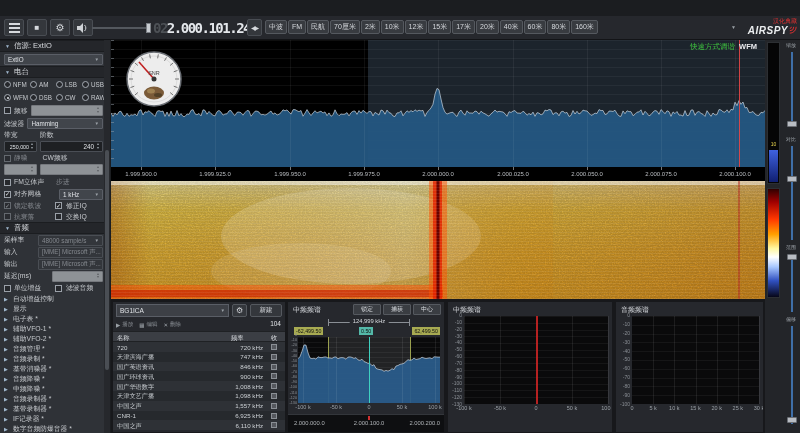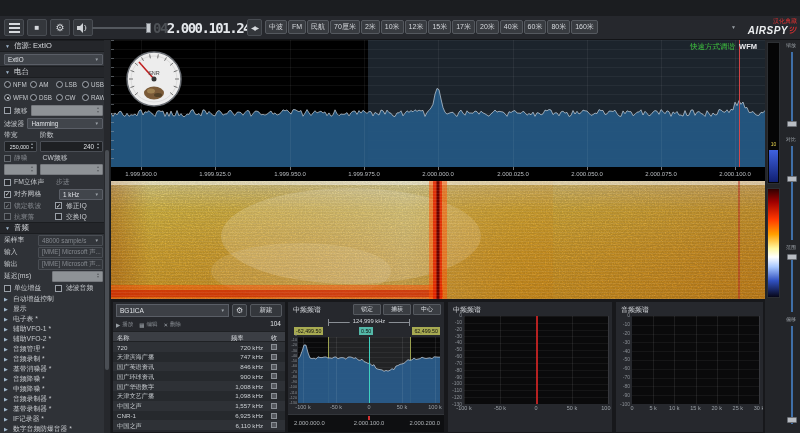--- a/index.html
+++ b/index.html
@@ -187,21 +187,21 @@
         <span style="font-size:10px;">⚙</span>
       </div>
     <div class="tbtn" style="left:73px;">
       <svg width="12" height="10" viewBox="0 0 12 10">
         <polygon points="0,3 3,3 6,0 6,10 3,7 0,7" fill="#d0d3d7"></polygon>
         <path d="M7.5,2 A4,4 0 0 1 7.5,8" stroke="#d0d3d7" stroke-width="1" fill="none"></path>
       </svg>
     </div>
     <div id="volslider"></div>
     <div id="volthumb"></div>
-    <div id="freq"><span class="dim">04</span><span class="lit">2.000.101.249</span></div>
+    <div id="freq"><span class="dim">02</span><span class="lit">2.000.101.249</span></div>
     <div class="tbtn" id="tunearrows">◀▶</div>
     <div id="bands">
         <div class="bandbtn">中波</div>
         <div class="bandbtn">FM</div>
         <div class="bandbtn">民航</div>
         <div class="bandbtn">70厘米</div>
         <div class="bandbtn">2米</div>
         <div class="bandbtn">10米</div>
         <div class="bandbtn">12米</div>
         <div class="bandbtn">15米</div>

